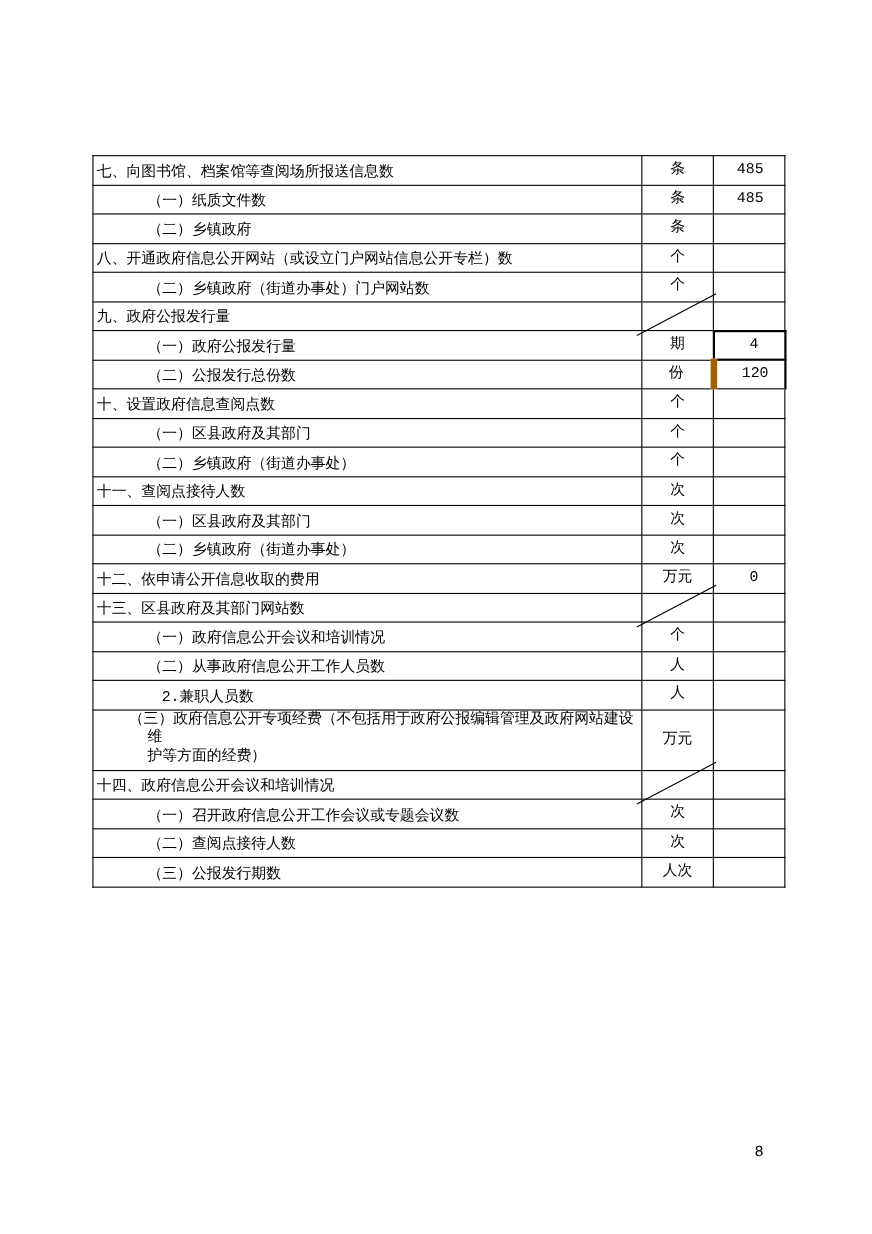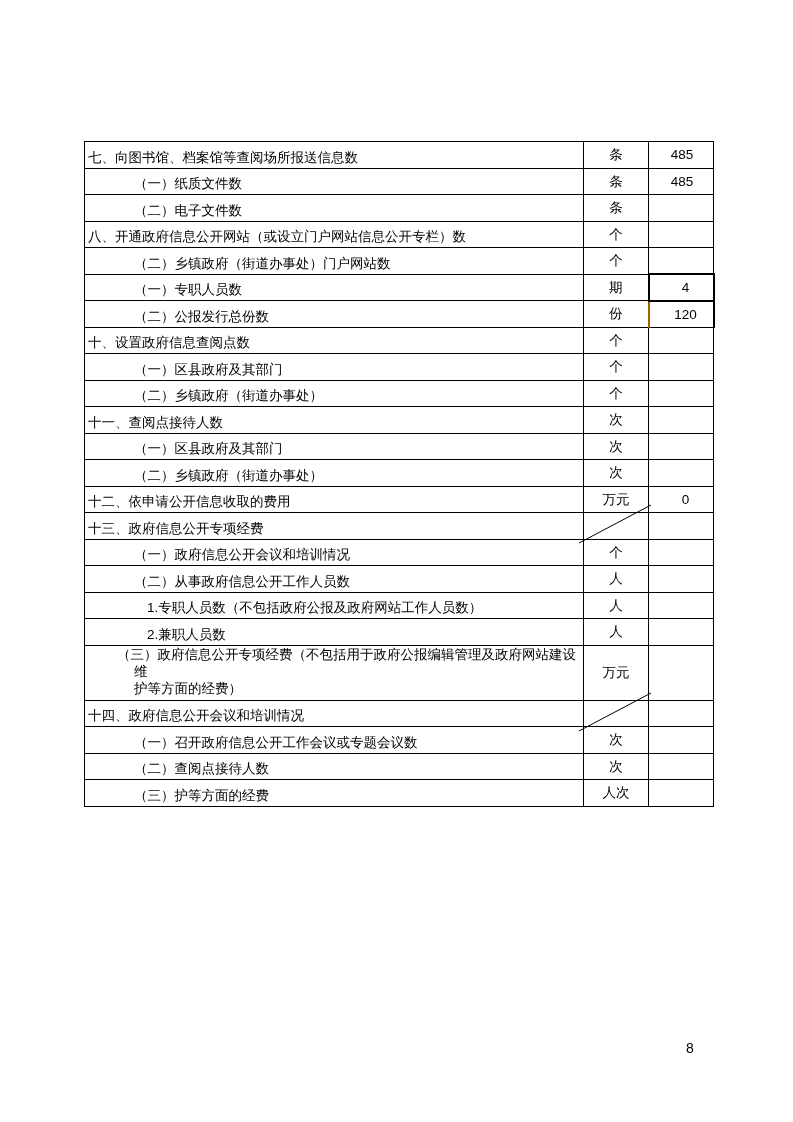--- a/index.html
+++ b/index.html
@@ -5,21 +5,21 @@
   html, body {
     margin: 0;
     padding: 0;
     background: #ffffff;
   }
   .page {
     position: relative;
     width: 793px;
     height: 1122px;
     background: #ffffff;
-    font-family: Liberation Sans, sans-serif;
+    font-family: Liberation Mono, monospace;
     color: #000000;
     overflow: hidden;
   }
   table.stat {
     position: absolute;
     left: 84px;
     top: 141px;
     width: 629px;
     border-collapse: collapse;
     table-layout: fixed;
@@ -55,21 +55,21 @@
     position: relative;
   }
   td.value {
     vertical-align: middle;
     padding-left: 2px;
     text-align: center;
   }
   td.value.inset { padding-left: 9px; }
   td.value.emph-full { border: 2px solid #000000; }
   td.value.emph-open {
-    border-left: 2px solid #a16207;
+    border-left: 6px solid #a16207;
     border-right: 2px solid #000000;
     border-top: 2px solid #000000;
   }
   svg.slash {
     position: absolute;
     left: 0; top: 0;
     width: 100%; height: 100%;
     overflow: visible;
     pointer-events: none;
   }
@@ -95,36 +95,43 @@
     <td class="label lvl0">七、向图书馆、档案馆等查阅场所报送信息数</td>
     <td class="unit"><span>条</span></td>
     <td class="value">485</td>
   </tr>
         <tr class="row">
     <td class="label lvl1">（一）纸质文件数</td>
     <td class="unit"><span>条</span></td>
     <td class="value">485</td>
   </tr>
         <tr class="row">
-    <td class="label lvl1">（二）电子文件数</td>
+    <td class="label lvl1">（二）乡镇政府</td>
     <td class="unit"><span>条</span></td>
     <td class="value"></td>
   </tr>
         <tr class="row">
     <td class="label lvl0">八、开通政府信息公开网站（或设立门户网站信息公开专栏）数</td>
     <td class="unit"><span>个</span></td>
     <td class="value"></td>
   </tr>
         <tr class="row">
     <td class="label lvl1">（二）乡镇政府（街道办事处）门户网站数</td>
     <td class="unit"><span>个</span></td>
     <td class="value"></td>
   </tr>
         <tr class="row">
-    <td class="label lvl1">（一）专职人员数</td>
+    <td class="label lvl0">九、政府公报发行量</td>
+    <td class="unit"><span></span><svg class="slash">
+              <line x1="-5" y1="30" x2="67" y2="-8" stroke="#000000" stroke-width="1"></line>
+            </svg></td>
+    <td class="value"></td>
+  </tr>
+        <tr class="row">
+    <td class="label lvl1">（一）政府公报发行量</td>
     <td class="unit"><span>期</span></td>
     <td class="value emph-full inset">4</td>
   </tr>
         <tr class="row">
     <td class="label lvl1">（二）公报发行总份数</td>
     <td class="unit"><span>份</span></td>
     <td class="value emph-open inset">120</td>
   </tr>
         <tr class="row">
     <td class="label lvl0">十、设置政府信息查阅点数</td>
@@ -155,38 +162,33 @@
     <td class="label lvl1">（二）乡镇政府（街道办事处）</td>
     <td class="unit"><span>次</span></td>
     <td class="value"></td>
   </tr>
         <tr class="row">
     <td class="label lvl0">十二、依申请公开信息收取的费用</td>
     <td class="unit"><span>万元</span></td>
     <td class="value inset">0</td>
   </tr>
         <tr class="row">
-    <td class="label lvl0">十三、政府信息公开专项经费</td>
+    <td class="label lvl0">十三、区县政府及其部门网站数</td>
     <td class="unit"><span></span><svg class="slash">
               <line x1="-5" y1="30" x2="67" y2="-8" stroke="#000000" stroke-width="1"></line>
             </svg></td>
     <td class="value"></td>
   </tr>
         <tr class="row">
     <td class="label lvl1">（一）政府信息公开会议和培训情况</td>
     <td class="unit"><span>个</span></td>
     <td class="value"></td>
   </tr>
         <tr class="row">
     <td class="label lvl1">（二）从事政府信息公开工作人员数</td>
-    <td class="unit"><span>人</span></td>
-    <td class="value"></td>
-  </tr>
-        <tr class="row">
-    <td class="label lvl2">1.专职人员数（不包括政府公报及政府网站工作人员数）</td>
     <td class="unit"><span>人</span></td>
     <td class="value"></td>
   </tr>
         <tr class="row">
     <td class="label lvl2">2.兼职人员数</td>
     <td class="unit"><span>人</span></td>
     <td class="value"></td>
   </tr>
         <tr class="row tall">
     <td class="label lvl1 hang">（三）政府信息公开专项经费（不包括用于政府公报编辑管理及政府网站建设维
@@ -205,20 +207,20 @@
     <td class="label lvl1">（一）召开政府信息公开工作会议或专题会议数</td>
     <td class="unit"><span>次</span></td>
     <td class="value"></td>
   </tr>
         <tr class="row">
     <td class="label lvl1">（二）查阅点接待人数</td>
     <td class="unit"><span>次</span></td>
     <td class="value"></td>
   </tr>
         <tr class="row">
-    <td class="label lvl1">（三）护等方面的经费</td>
+    <td class="label lvl1">（三）公报发行期数</td>
     <td class="unit"><span>人次</span></td>
     <td class="value"></td>
   </tr>
       </tbody>
   </table>
   <div class="pagenum">8</div>
 </div>
 
 </body></html>

